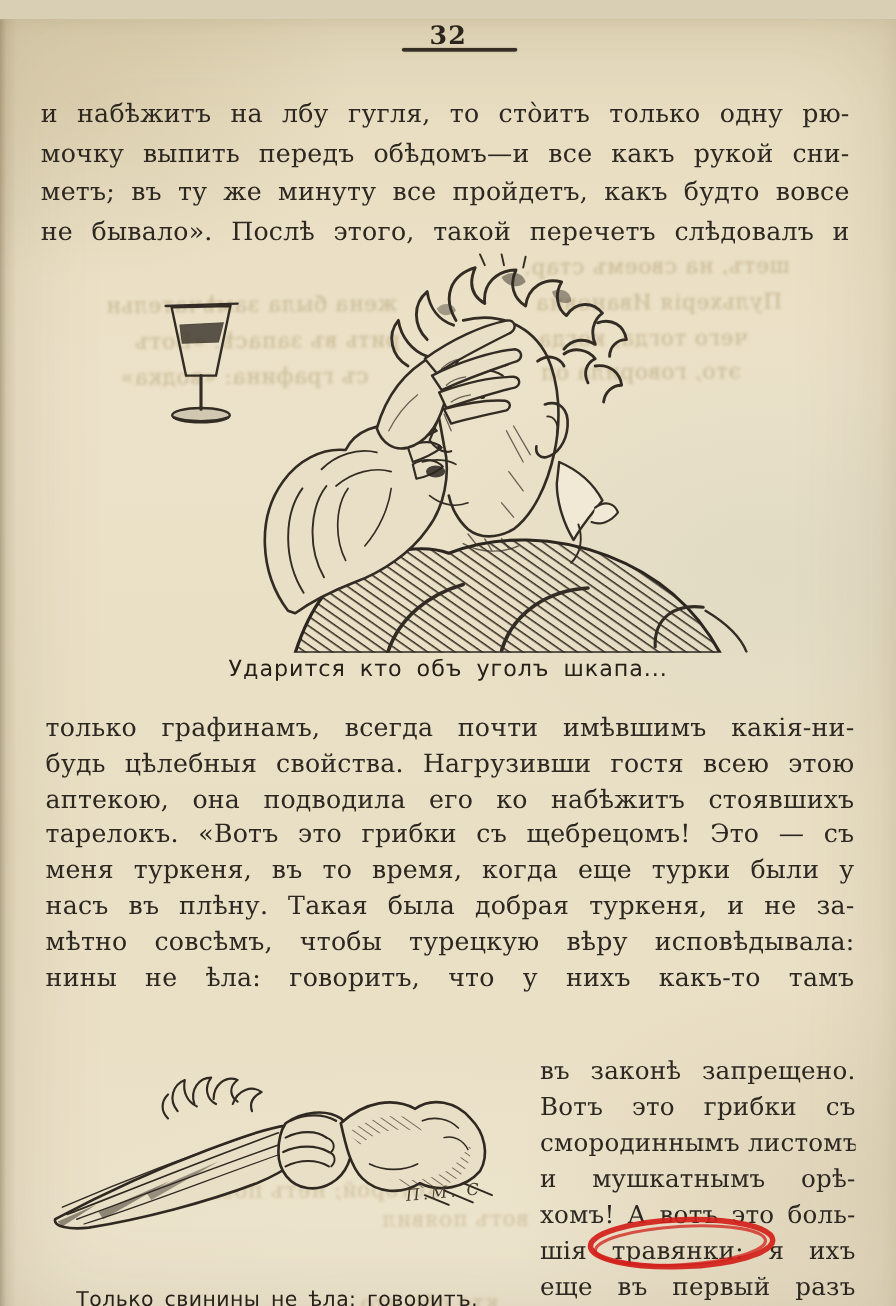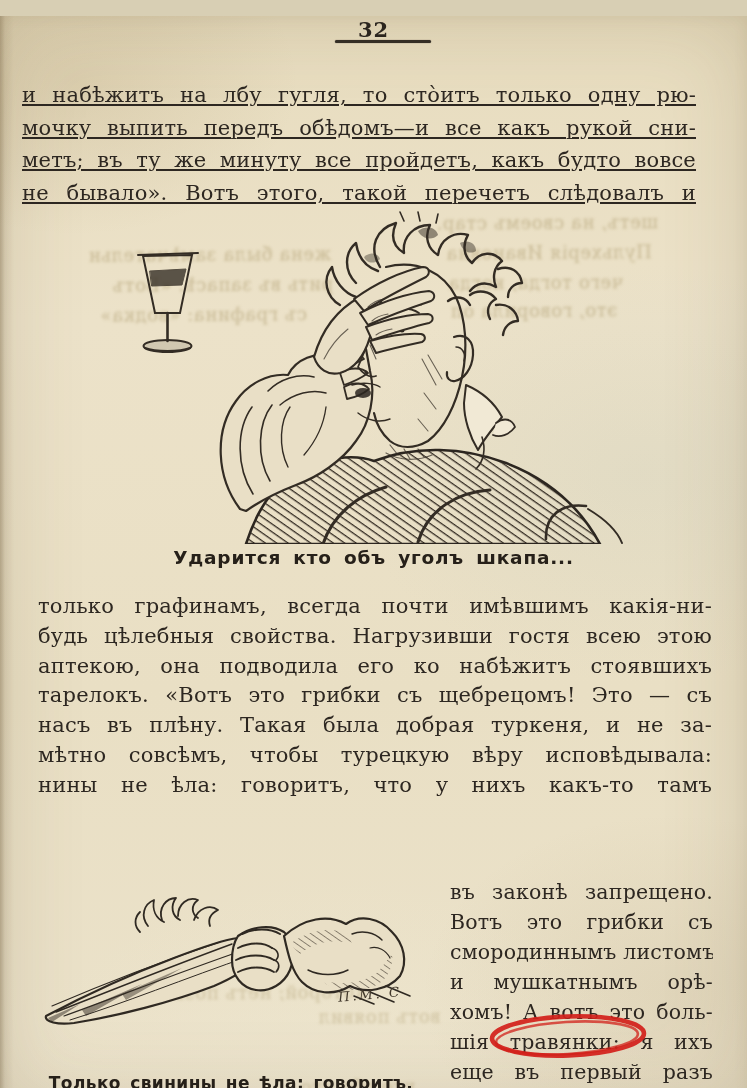--- a/index.html
+++ b/index.html
@@ -29,29 +29,29 @@
     background:#352e25;border-radius:2px;
     box-shadow:0 0 1px rgba(53,46,37,.8);
   }
   .para{position:absolute;font-size:21px;letter-spacing:.2px;color:#2d2721;}
   .para .tline{
     text-align:justify;
     -moz-text-align-last:justify;
     text-align-last:justify;
     overflow:hidden;white-space:nowrap;
   }
-  .para-top{left:22px;top:63px;width:674px;text-decoration:underline;}
+  .para-top{left:34px;top:63px;width:674px;}
   .para-top .tline{height:32.5px;line-height:32.5px;}
   .para-main{left:38px;top:576px;width:674px;}
   .para-main .tline{height:29.8px;line-height:29.8px;}
   .para-wrap{left:450px;top:861px;width:263px;}
   .para-wrap .tline{height:30px;line-height:30px;font-size:20.5px;}
   .caption{
     position:absolute;font-family:"DejaVu Sans","Liberation Sans",sans-serif;
-    font-weight:700;color:#262019;text-align:center;
+    font-weight:400;color:#262019;text-align:center;
   }
   .cap1{left:0;right:0;top:531px;font-size:18.5px;letter-spacing:.8px;word-spacing:5px;}
   .cap2{left:30px;width:402px;top:1054px;font-size:17px;letter-spacing:.4px;word-spacing:3px;line-height:27px;}
   .illo{position:absolute;}
   .illo-man{left:118px;top:193px;width:545px;height:335px;}
   .illo-hands{left:22px;top:876px;width:415px;height:135px;}
   .signature{
     position:absolute;left:338px;top:970px;
     font-size:13.5px;font-style:italic;letter-spacing:2.5px;
     color:#42392c;transform:rotate(-5deg);
@@ -91,21 +91,21 @@
   <div class="bleed b6">чего тогда, когда</div>
   <div class="bleed b7">это, говорила оп</div>
   <div class="bleed b8">которой; нетъ позвол</div>
   <div class="bleed b9">вотъ появил</div>
   <div class="bleed b10">кто обо что</div>
 
   <div class="para para-top">
       <div class="tline">и набѣжитъ на лбу гугля, то сто̀итъ только одну рю-</div>
       <div class="tline">мочку выпить передъ обѣдомъ—и все какъ рукой сни-</div>
       <div class="tline">метъ; въ ту же минуту все пройдетъ, какъ будто вовсе</div>
-      <div class="tline">не бывало». Вотъ этого, такой перечетъ слѣдовалъ и</div>
+      <div class="tline">не бывало». Послѣ этого, такой перечетъ слѣдовалъ и</div>
     </div>
 
   <div class="illo illo-man">
     <svg width="545" height="335" viewBox="0 0 545 335">
       <defs>
         <pattern id="hatch" width="6.5" height="6.5" patternUnits="userSpaceOnUse" patternTransform="rotate(125)">
           <line x1="0" y1="0" x2="0" y2="6.5" stroke="#352d24" stroke-width="2.6"></line>
         </pattern>
         <pattern id="hatchL" width="6" height="6" patternUnits="userSpaceOnUse" patternTransform="rotate(125)">
           <line x1="0" y1="0" x2="0" y2="6" stroke="#352d24" stroke-width="1.1" opacity=".65"></line>
@@ -201,20 +201,21 @@
     </svg>
   </div>
 
   <div class="caption cap1">Ударится кто объ уголъ шкапа...</div>
 
   <div class="para para-main">
       <div class="tline">только графинамъ, всегда почти имѣвшимъ какія-ни-</div>
       <div class="tline">будь цѣлебныя свойства. Нагрузивши гостя всею этою</div>
       <div class="tline">аптекою, она подводила его ко набѣжитъ стоявшихъ</div>
       <div class="tline">тарелокъ. «Вотъ это грибки съ щебрецомъ! Это — съ</div>
+      <div class="tline">меня туркеня, въ то время, когда еще турки были у</div>
       <div class="tline">насъ въ плѣну. Такая была добрая туркеня, и не за-</div>
       <div class="tline">мѣтно совсѣмъ, чтобы турецкую вѣру исповѣдывала:</div>
       <div class="tline">нины не ѣла: говоритъ, что у нихъ какъ-то тамъ</div>
     </div>
 
   <div class="illo illo-hands">
     <svg width="415" height="135" viewBox="0 0 415 135">
       <defs>
         <pattern id="h2" width="5.5" height="5.5" patternUnits="userSpaceOnUse" patternTransform="rotate(125)">
           <line x1="0" y1="0" x2="0" y2="5.5" stroke="#352d24" stroke-width="1.3" opacity=".8"></line>

